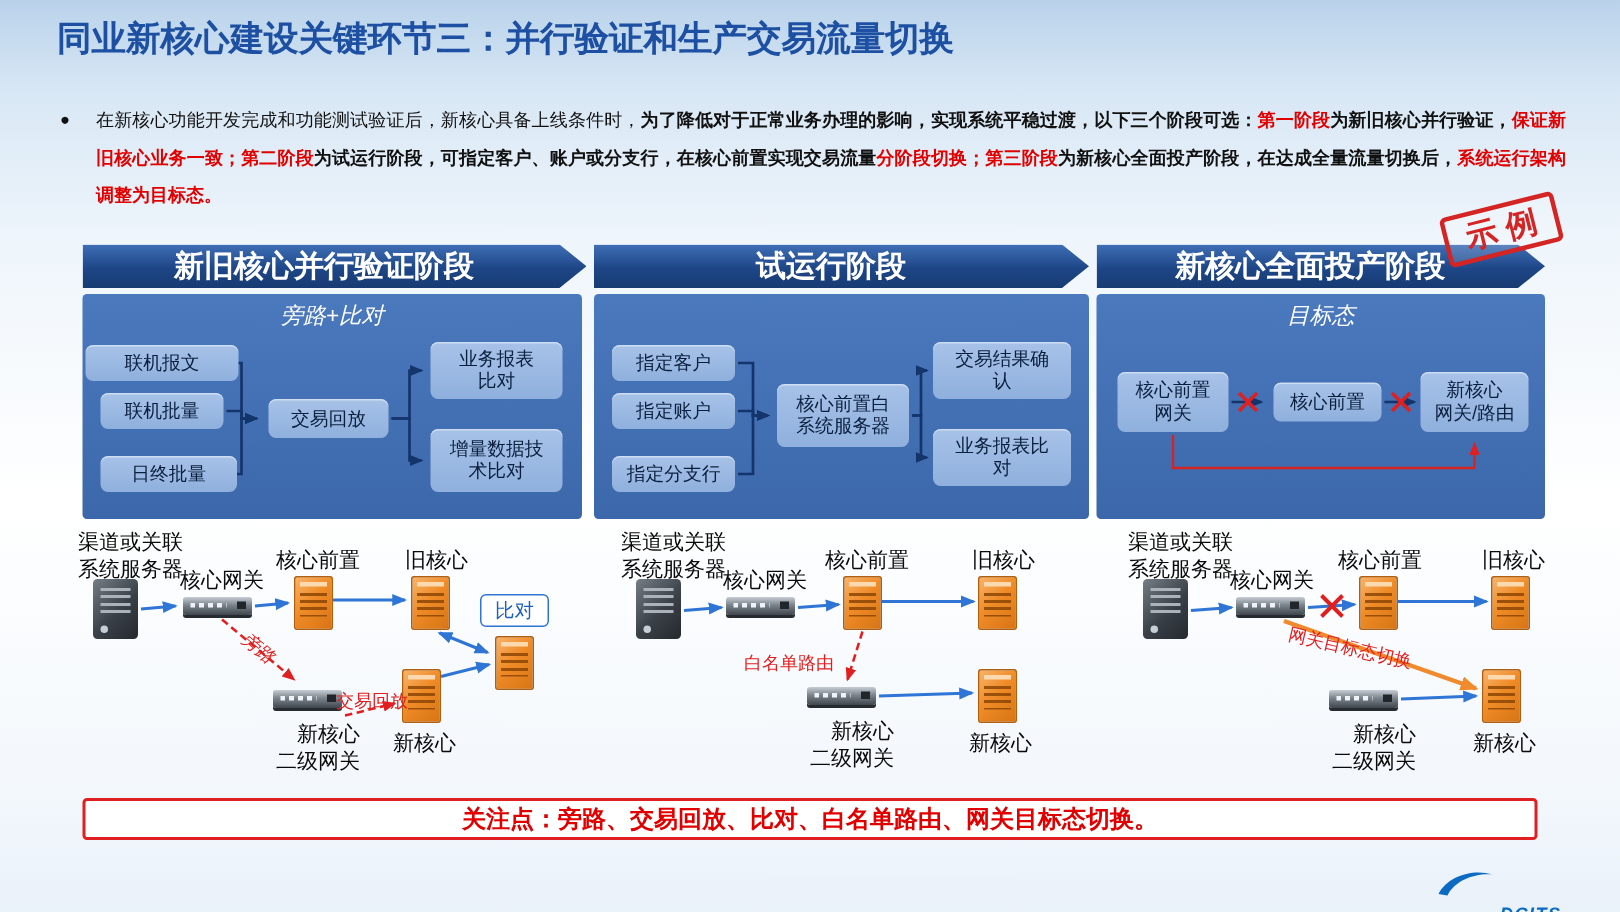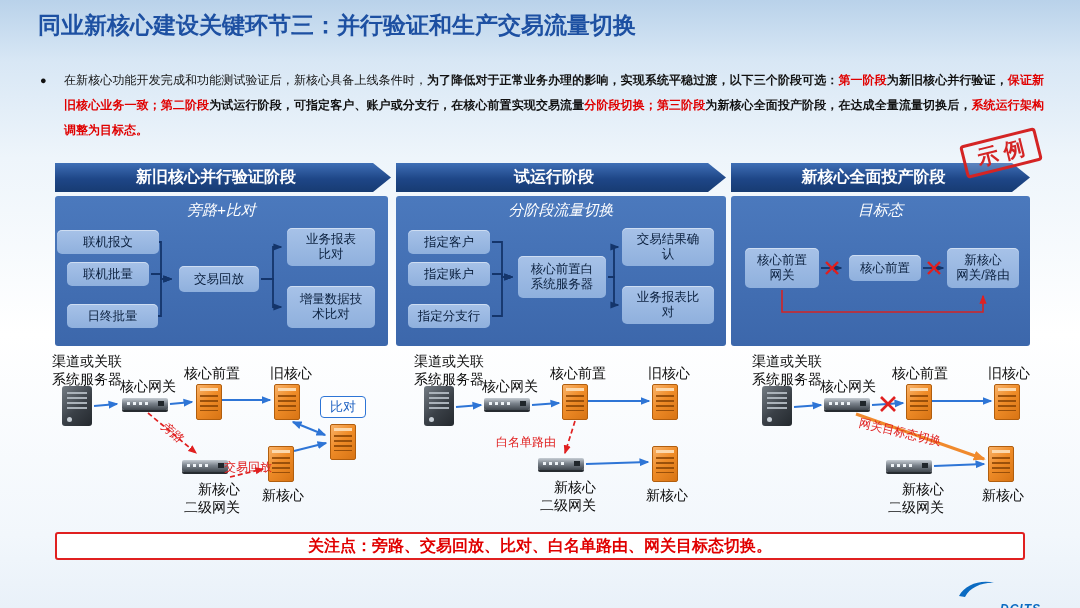--- a/index.html
+++ b/index.html
@@ -6,21 +6,21 @@
   body{font-family:"Liberation Sans","DejaVu Sans",sans-serif;}
   .slide{position:relative;width:1080px;height:608px;overflow:hidden;
     background:linear-gradient(180deg,#b9d2ea 0%,#d8e7f5 10%,#eef5fb 26%,#ffffff 55%,#f2f7fc 88%,#e9f1f9 100%);}
   .title{position:absolute;left:38px;top:10px;margin:0;font-size:23px;font-weight:bold;color:#1d50a2;}
   .intro{position:absolute;left:40px;top:68px;width:1004px;}
   .bullet{position:absolute;left:0;top:6px;font-size:11px;color:#111;}
   .intro-text{margin:0 0 0 24px;font-size:12px;line-height:25px;color:#111;text-align:justify;}
   .seg-b{font-weight:bold;color:#111;}
   .seg-r{font-weight:bold;color:#e00000;}
   .phase{position:absolute;top:163px;height:29px;display:flex;align-items:center;justify-content:center;
-    color:#fff;font-size:16px;font-weight:bold;padding-right:14px;box-sizing:border-box;
+    color:#fff;font-size:20px;font-weight:bold;padding-right:14px;box-sizing:border-box;
     background:linear-gradient(180deg,#3f6fb6 0%,#1e4687 55%,#173b72 100%);
     clip-path:polygon(0 0,calc(100% - 18px) 0,100% 50%,calc(100% - 18px) 100%,0 100%);}
   .stamp{position:absolute;left:962px;top:136px;width:78px;height:34px;border:3px solid #d42424;border-radius:4px;
     color:#d42424;font-size:21px;font-weight:bold;letter-spacing:6px;display:flex;align-items:center;justify-content:center;
     padding-left:6px;box-sizing:border-box;transform:rotate(-14deg);background:rgba(255,255,255,.15);z-index:6;}
   .panel{position:absolute;top:196px;height:150px;background:linear-gradient(180deg,#4b79bd,#3c67ab);border-radius:3px;}
   .panel-title{position:relative;text-align:center;padding-top:5px;color:#fff;font-size:15px;z-index:2;font-style:italic;}
   .panel-svg{position:absolute;left:0;top:0;z-index:1;}
   .nbox{position:absolute;z-index:2;background:linear-gradient(180deg,#a7c2e8,#8fb0dd);color:#0a1f3d;border-radius:5px;
     display:flex;align-items:center;justify-content:center;text-align:center;font-size:12.5px;line-height:1.2;
@@ -111,21 +111,20 @@
     <div class="nbox" style="left:12px;top:66px;width:82px;height:24px">联机批量</div>
     <div class="nbox" style="left:12px;top:108px;width:91px;height:24px">日终批量</div>
     <div class="nbox" style="left:124px;top:70px;width:80px;height:26px">交易回放</div>
     <div class="nbox" style="left:232px;top:32px;width:88px;height:38px">业务报表
 比对</div>
     <div class="nbox" style="left:232px;top:90px;width:88px;height:42px">增量数据技
 术比对</div>
   </section>
 
   <section class="panel" style="left:396px;width:330px">
-    <div class="panel-title">分阶段流量切换</div>
     <svg class="panel-svg" width="330" height="150">
       <g fill="none" stroke="#14356b" stroke-width="1.8">
         <path d="M96,46 H106 V81 H116" marker-end="url(#mD)"></path>
         <path d="M96,78 H106 V81 H116" marker-end="url(#mD)"></path>
         <path d="M96,120 H106 V81 H116" marker-end="url(#mD)"></path>
         <path d="M212,81 H218 V51 H222" marker-end="url(#mD)"></path>
         <path d="M212,81 H218 V109 H222" marker-end="url(#mD)"></path>
       </g>
     </svg>
     <div class="nbox" style="left:12px;top:34px;width:82px;height:24px">指定客户</div>

